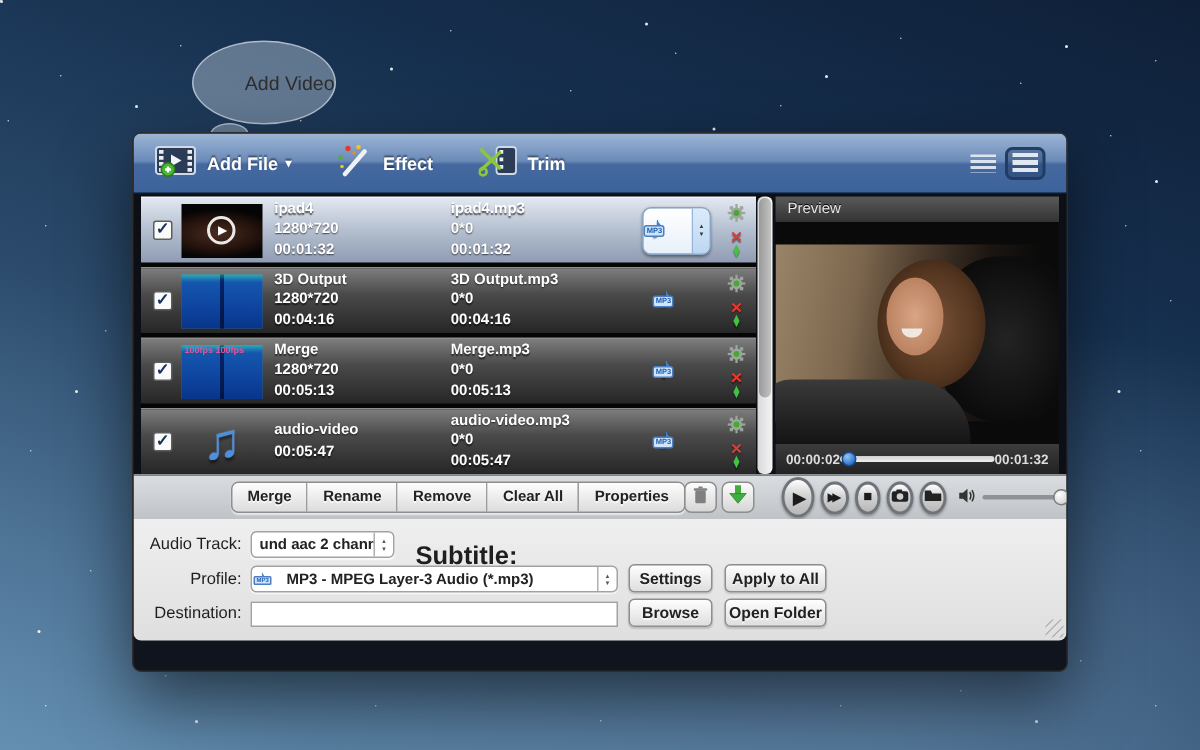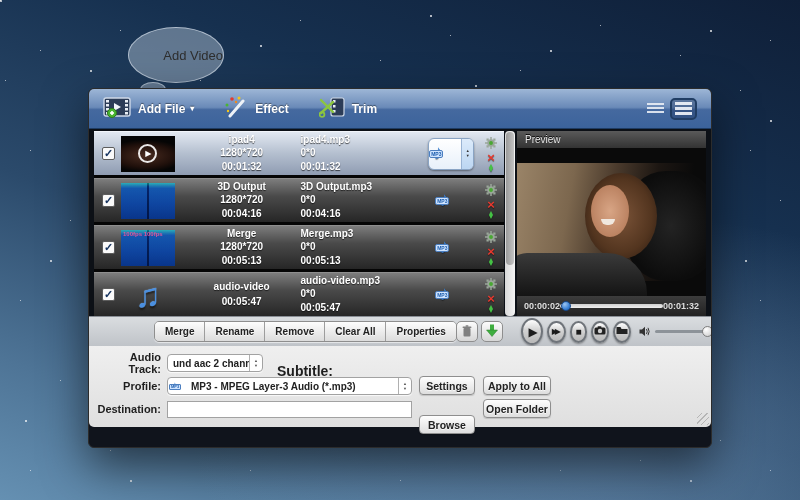--- a/index.html
+++ b/index.html
@@ -55,21 +55,21 @@
   .thumb{width:54px;height:36px;margin-right:8px;position:relative;overflow:hidden;background:#000;}
   .t0{background:radial-gradient(ellipse 40px 16px at 45% 55%, #4a2c20 0%, #20100b 70%, #050505 100%);}
   .t0 .play{position:absolute;left:50%;top:50%;width:19px;height:19px;margin:-10px 0 0 -10px;border:2px solid rgba(255,255,255,.9);
     border-radius:50%;display:flex;align-items:center;justify-content:center;color:#fff;font-size:8px;padding-left:2px;}
   .t1,.t2{background:linear-gradient(90deg,#3e74a0 0 48%,#0f2f52 48% 52%,#3e74a0 52% 100%),linear-gradient(#57b3a0,#2a5f92 15%,#123a6e);background-blend-mode:overlay;}
   .t2::before{content:"100fps 100fps";position:absolute;top:1px;left:2px;font-size:6px;color:#e0569a;font-weight:bold;letter-spacing:0;}
   .t3{background:transparent;display:flex;align-items:center;justify-content:center;}
   .t3 .note{font-size:34px;color:#4a8fe0;text-shadow:0 2px 2px rgba(0,0,0,.6),0 0 1px #9cc4ef;line-height:1;}
   .col{display:flex;flex-direction:column;justify-content:center;gap:1px;font-size:10px;font-weight:bold;
     text-shadow:0 1px 1px rgba(0,0,0,.65);line-height:1.25;}
-  .c1{width:118px;align-items:center;}
+  .c1{width:118px;}
   .c2{width:120px;}
   .fmt{width:62px;display:flex;align-items:center;justify-content:center;}
   .mp3icon{position:relative;width:24px;height:24px;}
   .mp3icon .nglyph{font-size:20px;color:#3b82d6;text-shadow:0 1px 1px rgba(0,0,0,.5);line-height:1;}
   .mp3icon .badge{position:absolute;left:-4px;top:8px;background:#cfe4ff;border:1px solid #4c7fc0;border-radius:2px;
     font-size:5px;font-weight:bold;color:#1f5fae;padding:0 1px;line-height:6px;}
   .fmtbtn{width:46px;height:32px;background:linear-gradient(#ffffff,#e8f0fa);border:1px solid #8aa4c4;border-radius:6px;
     display:flex;align-items:center;box-shadow:0 1px 2px rgba(0,0,0,.4);}
   .fmtbtn .mp3icon{margin-left:4px;}
   .stepper{margin-left:auto;width:12px;height:100%;border-left:1px solid #9ab4d4;background:linear-gradient(#dcebfb,#bcd6f2);
@@ -117,36 +117,36 @@
   .ff{letter-spacing:-3px;padding-right:3px;}
   .stop{font-size:10px;}
   .vol{display:flex;align-items:center;gap:4px;margin-left:4px;}
   .vtrack{width:56px;height:3px;background:#8d9399;border-radius:2px;position:relative;}
   .vknob{position:absolute;right:-2px;top:50%;width:11px;height:11px;margin-top:-5.5px;border-radius:50%;
     background:radial-gradient(circle at 35% 30%,#fff,#d8d8d8 70%,#b5b5b5);border:1px solid #7d7d7d;}
   
   .bottom{height:81px;background:linear-gradient(#efefef,#dfdfdf);position:relative;border-radius:0 0 5px 5px;}
   .brow{position:absolute;left:6px;display:flex;align-items:center;height:18px;}
   .ra{top:8px;} .rb{top:31px;} .rc{top:54px;}
-  .blabel{width:66px;text-align:right;font-size:11px;font-weight:bold;color:#1e1e1e;margin-right:6px;}
-  .slabel{width:48px;text-align:left;font-size:14px;font-weight:bold;color:#1e1e1e;margin:16px 6px 0 14px;}
+  .blabel{width:66px;text-align:right;font-size:11px;font-weight:normal;color:#1e1e1e;margin-right:6px;}
+  .slabel{width:48px;text-align:left;font-size:17px;font-weight:bold;color:#1e1e1e;margin:16px 6px 0 14px;}
   .select{height:18px;background:#fff;border:1px solid #a2a2a2;border-radius:4px;display:flex;align-items:center;
     font-size:10px;font-weight:bold;color:#222;box-shadow:0 1px 1px rgba(255,255,255,.8);}
   .select .stx{flex:1;padding:0 5px;white-space:nowrap;overflow:hidden;}
   .select .stp{width:13px;align-self:stretch;border-left:1px solid #b0b0b0;display:flex;flex-direction:column;
     align-items:center;justify-content:center;font-size:4px;color:#555;line-height:1.3;}
   .w96{width:96px;} .w246{width:245px;}
   .dis{background:#ececec;color:#9a9a9a;}
   .dis .stx{color:#9a9a9a;}
   .input{width:245px;height:17px;background:#fff;border:1px solid #a2a2a2;font-size:10px;padding:0 4px;}
   .mbtn{position:absolute;height:19px;border:1px solid #8e8e8e;border-radius:4px;background:linear-gradient(#fefefe,#dedede);
     font-size:10.5px;font-weight:bold;color:#222;display:flex;align-items:center;justify-content:center;
     text-shadow:0 1px 0 rgba(255,255,255,.7);box-shadow:0 1px 1px rgba(0,0,0,.15);}
   .bset{left:330px;top:30px;width:56px;} .bapply{left:394px;top:30px;width:68px;}
-  .bbrowse{left:330px;top:53px;width:56px;margin-top:16px;} .bopen{left:394px;top:53px;width:68px;}
+  .bbrowse{left:330px;top:53px;width:56px;} .bopen{left:394px;top:53px;width:68px;}
   .convert{position:absolute;left:492px;top:11px;width:112px;height:44px;border-radius:10px;
     background:linear-gradient(180deg,#8fb8ea 0%,#5b93d6 45%,#2d6ac0 52%,#2a63b4 100%);
     border:2px solid #1c3f6e;color:#fff;font-size:17px;font-weight:bold;display:flex;align-items:center;justify-content:center;
     text-shadow:0 -1px 1px rgba(0,0,0,.5);box-shadow:inset 0 1px 0 rgba(255,255,255,.55),0 1px 3px rgba(0,0,0,.4);}
   .grip{position:absolute;right:2px;bottom:2px;width:12px;height:12px;
     background:repeating-linear-gradient(135deg,transparent 0 3px,#b5b5b5 3px 4px);}
   .profmp3{margin:0 2px 0 4px;position:relative;width:12px;height:12px;}
   .profmp3 .nglyph{font-size:11px;color:#3b82d6;line-height:1;}
   .profmp3 .badge{position:absolute;left:-3px;top:4px;background:#cfe4ff;border:1px solid #4c7fc0;border-radius:1px;font-size:4px;font-weight:bold;color:#1f5fae;padding:0 1px;line-height:4px;}
 </style>

